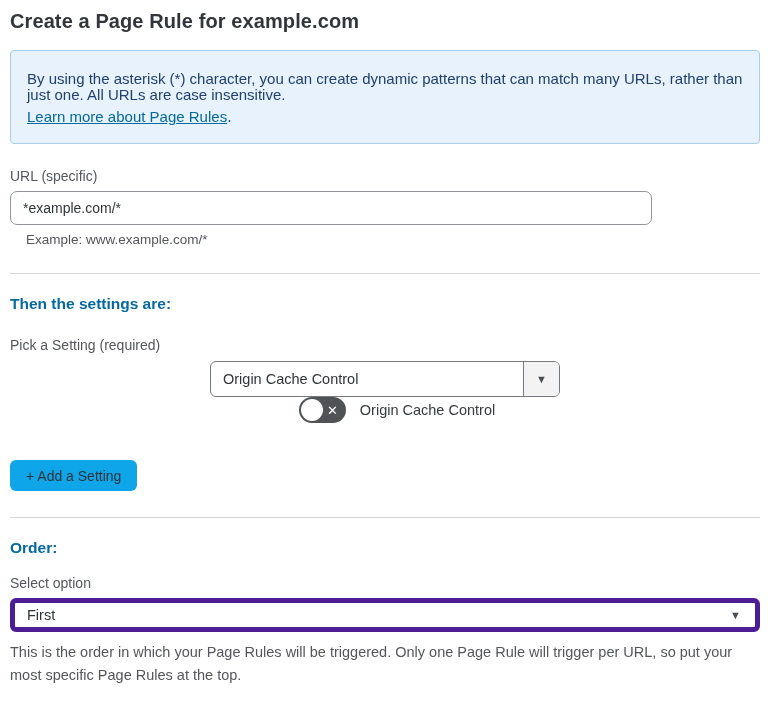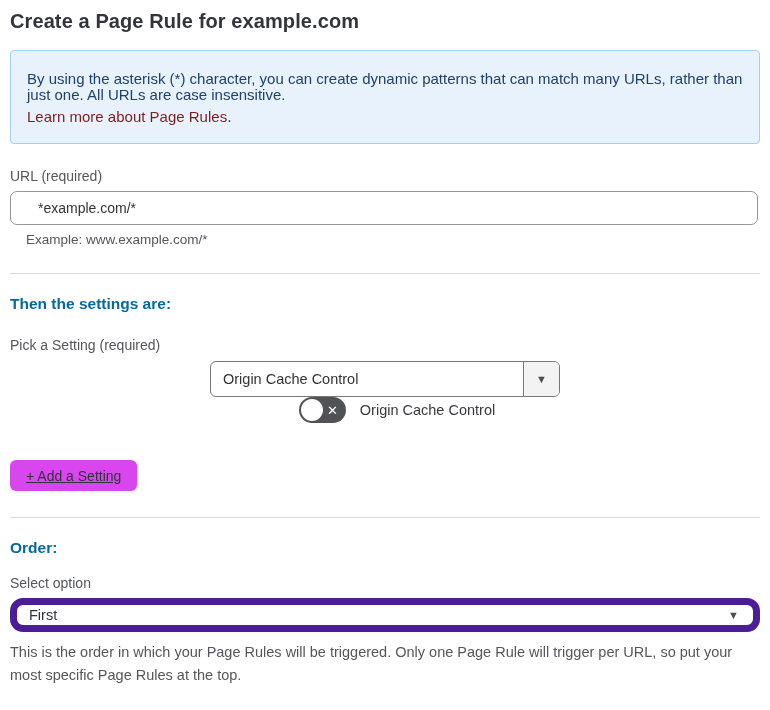--- a/index.html
+++ b/index.html
@@ -33,37 +33,38 @@
     margin-top: 7px;
     font-size: 15px;
     line-height: 16px;
     max-width: 720px;
   }
   .info-box .info-link {
     display: inline-block;
     margin-top: 2px;
     font-size: 15px;
     line-height: 24px;
-    color: #7f1d1d;
+    color: #0369a1;
+    text-decoration: underline;
     cursor: pointer;
   }
   .info-box .info-link-suffix { color: #20416f; }
   .field-label {
     font-size: 14px;
     color: #54565b;
     margin-top: 24px;
   }
   .text-input {
     display: block;
-    width: 748px;
+    width: 642px;
     height: 34px;
     margin-top: 7px;
     border: 1px solid #92959a;
     border-radius: 7px;
-    padding: 0 27px;
+    padding: 0 12px;
     font-family: "Liberation Sans", sans-serif;
     font-size: 14px;
     color: #303338;
     background: #ffffff;
     outline: none;
   }
   .helper-text {
     margin-top: 7px;
     font-size: 13.5px;
     color: #54565b;
@@ -158,32 +159,31 @@
     justify-content: center;
     height: 31px;
     padding: 0 16px;
     border: none;
     border-radius: 6px;
     font-family: "Liberation Sans", sans-serif;
     font-size: 14px;
     cursor: pointer;
   }
   .btn-gray {
-    background: #d946ef;
-    color: #303338;
-    text-decoration: underline;
+    background: #0ea5e9;
+    color: #303338;
   }
   .add-setting-btn { margin-top: 37px; }
   .select-full {
     position: relative;
     margin-top: 7px;
     width: 750px;
     height: 34px;
-    border: 7px solid #4c1d95;
-    border-radius: 13px;
+    border: 5px solid #4c1d95;
+    border-radius: 6px;
     background: #ffffff;
     display: flex;
     align-items: center;
     padding: 0 12px;
     font-size: 14.5px;
     color: #303338;
     cursor: pointer;
   }
   .select-full .caret {
     position: absolute;
@@ -209,21 +209,21 @@
 
 <h1 class="page-title">Create a Page Rule for example.com</h1>
 
 <div class="info-box">
   <div class="info-body">By using the asterisk (*) character, you can create dynamic patterns that can match many URLs, rather than just one. All URLs are case insensitive.</div>
   <div>
     <a class="info-link">Learn more about Page Rules</a><span class="info-link-suffix">.</span>
   </div>
 </div>
 
-<div class="field-label">URL (required)</div>
+<div class="field-label">URL (specific)</div>
 <input class="text-input" type="text" value="*example.com/*" style="">
 <div class="helper-text">Example: www.example.com/*</div>
 
 <hr class="divider">
 
 <h2 class="section-heading">Then the settings are:</h2>
 
 <div class="field-label">Pick a Setting (required)</div>
 
 <div class="setting-row">

